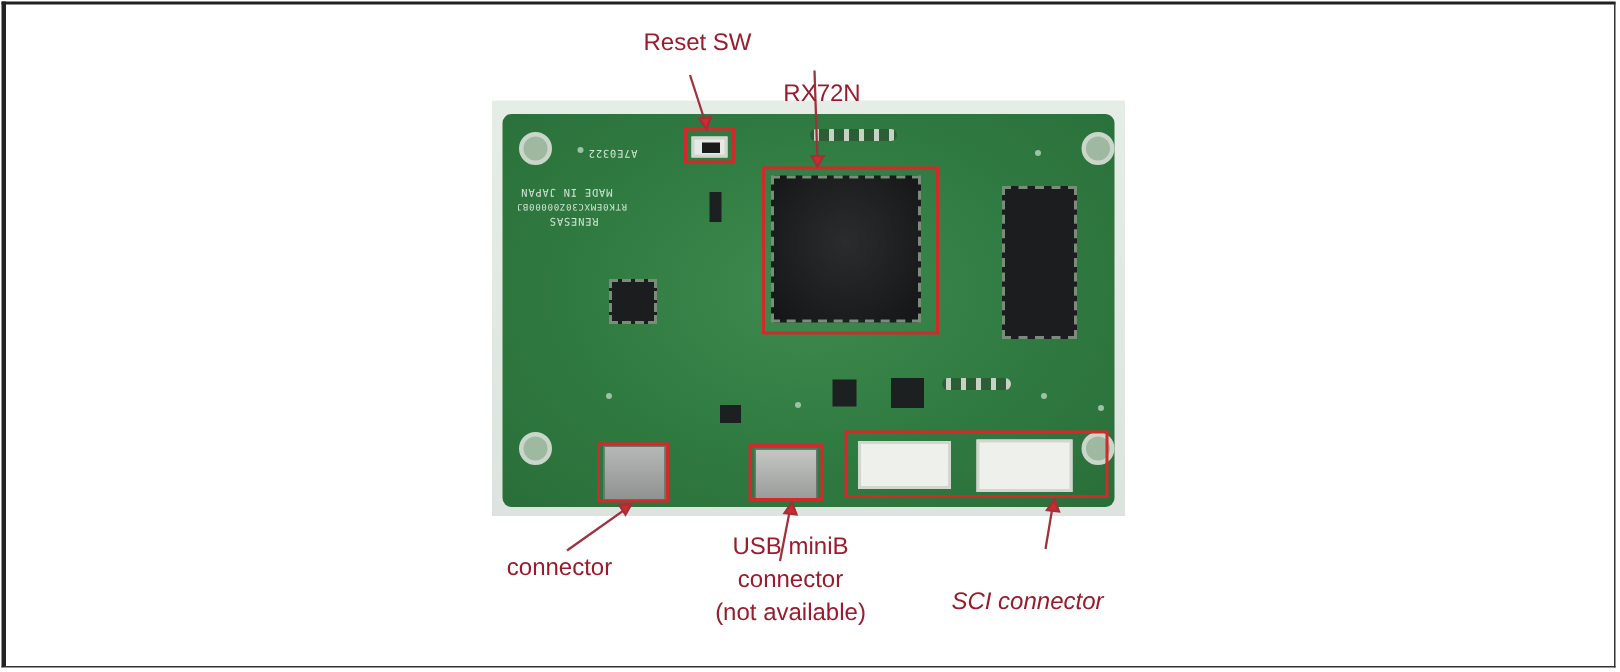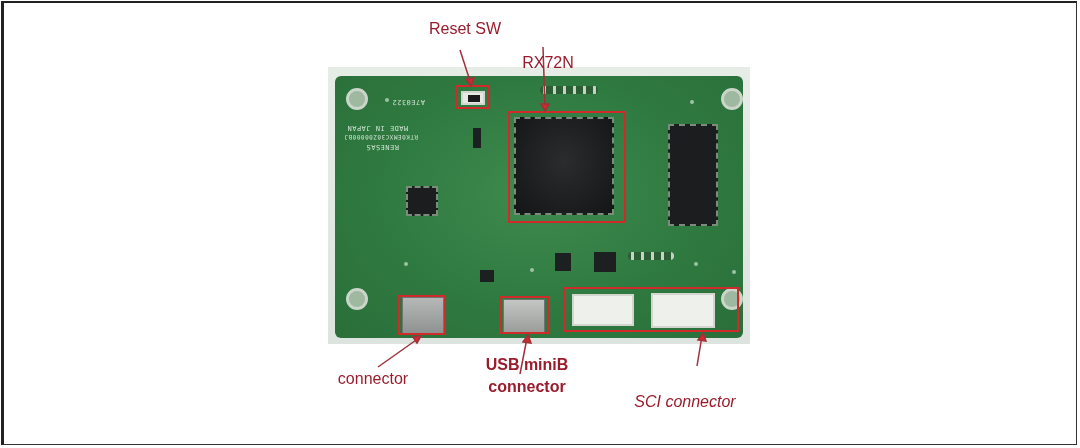--- a/index.html
+++ b/index.html
@@ -101,18 +101,19 @@
   </g>
 </svg>
 
 <div class="label" style="left:420px;top:18px;width:90px;">Reset SW</div>
 <div class="label" style="left:513px;top:20px;width:70px;margin-top:32px;">RX72N</div>
 
 <div class="label" style="left:318px;top:368px;width:110px;">
   <div>connector</div>
 </div>
 
-<div class="label" style="left:462px;top:354px;width:130px;font-weight:bold;">
+<div class="label" style="left:462px;top:354px;width:130px;">
   <div>USB miniB</div>
   <div>connector</div>
+  <div>(not available)</div>
 </div>
 
 <div class="label" style="left:615px;top:391px;width:140px;font-style:italic;">SCI connector</div>
 
 </body></html>

